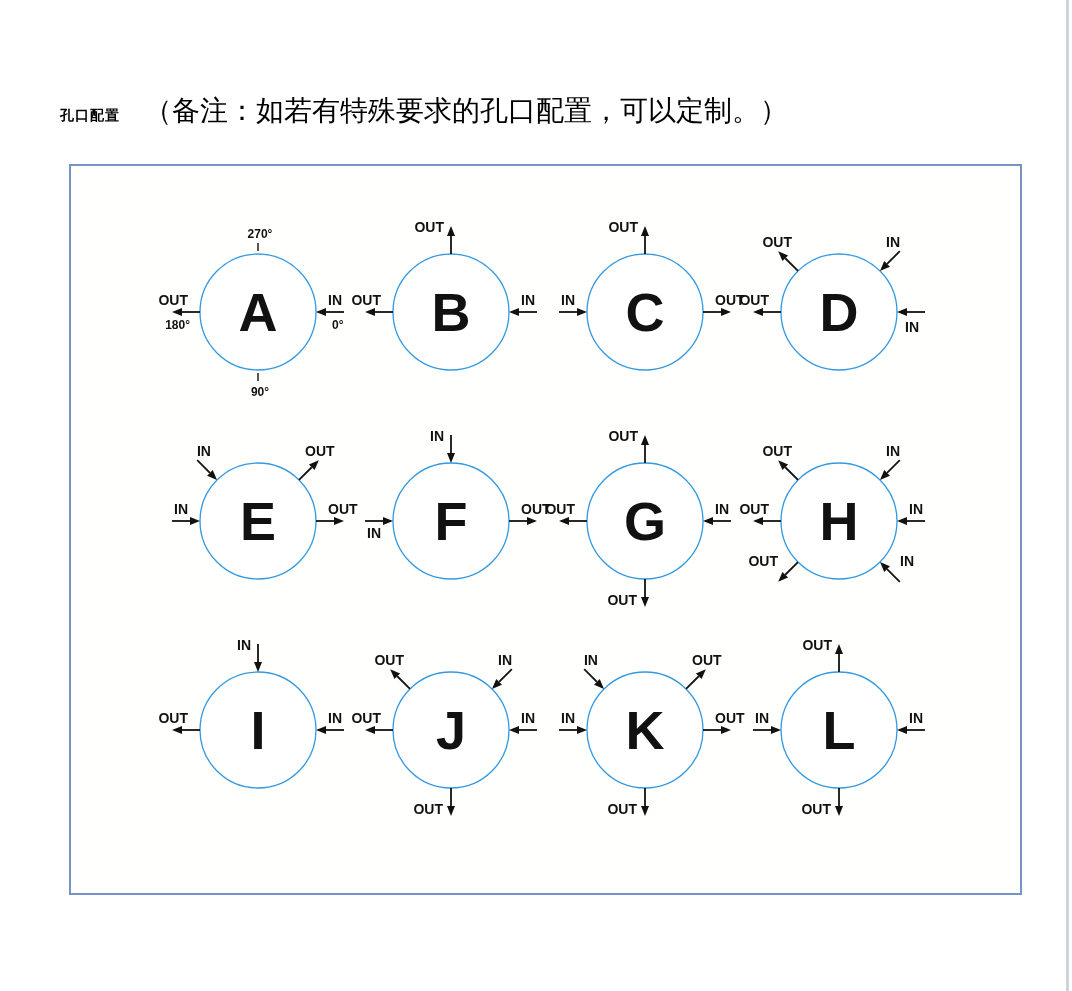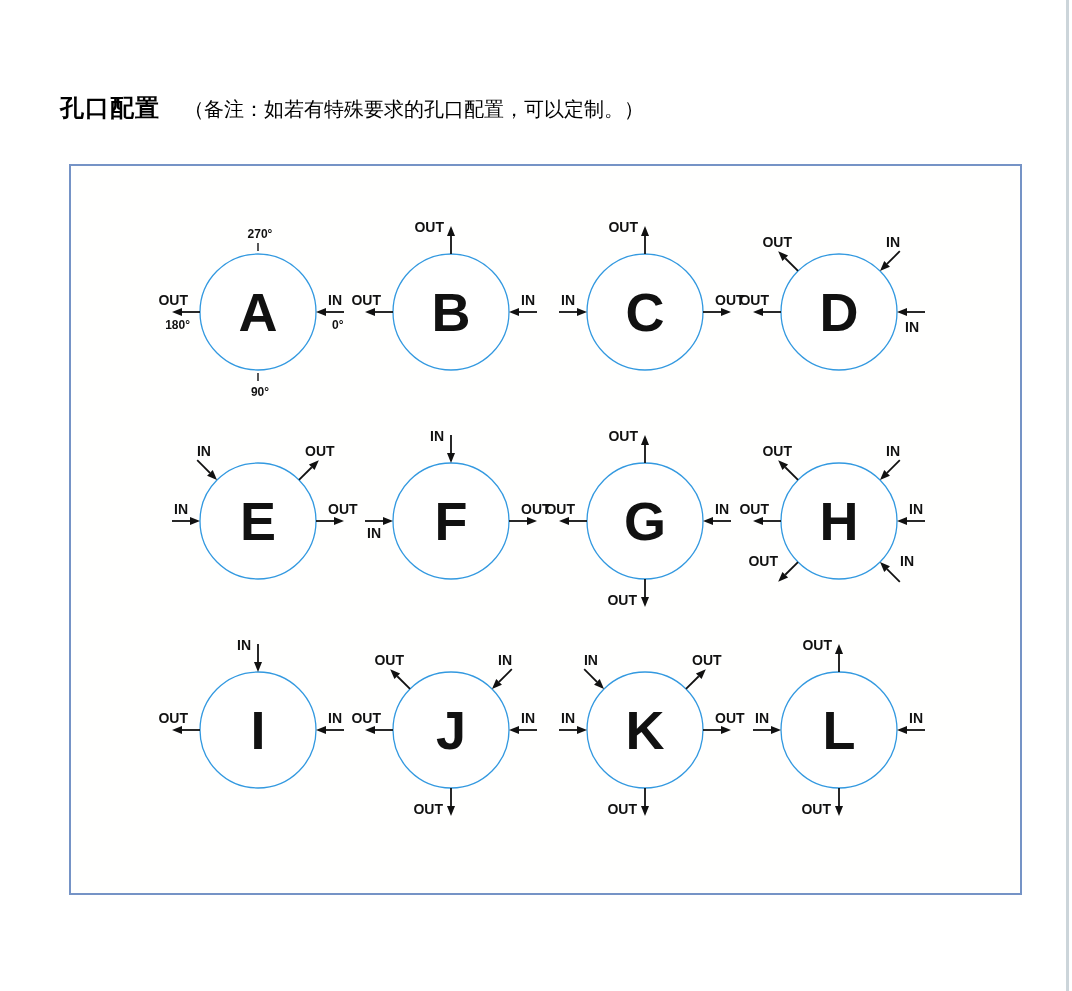--- a/index.html
+++ b/index.html
@@ -1,19 +1,19 @@
 <!DOCTYPE html>
 <html><head>
 <meta charset="utf-8">
 <style>
   html,body{margin:0;padding:0}
   body{width:1072px;height:991px;background:#ffffff;position:relative;overflow:hidden;font-family:"Liberation Sans",sans-serif;color:#000}
   .header{position:absolute;left:60px;top:92px;white-space:nowrap}
-  .title{font-family:"Liberation Sans","DejaVu Sans",sans-serif;font-weight:700;font-size:24px;letter-spacing:1px}
-  .note{font-family:"Liberation Serif","DejaVu Serif",serif;font-size:20px;margin-left:24px}
+  .title{font-family:"Liberation Sans","DejaVu Sans",sans-serif;font-weight:700;font-size:14px;letter-spacing:1px}
+  .note{font-family:"Liberation Serif","DejaVu Serif",serif;font-size:28px;margin-left:24px}
   .box{position:absolute;left:69px;top:164px;width:949px;height:727px;border:2px solid #7593c6;background:#fffffe}
   .page-edge{position:absolute;left:1066px;top:0;width:3px;height:991px;background:#ccd5da}
   svg text{fill:#111}
   .letter{font-family:"Liberation Sans",sans-serif;font-size:54px;font-weight:700}
   .plabel{font-family:"Liberation Sans",sans-serif;font-size:14px;font-weight:700}
   .dlabel{font-family:"Liberation Sans",sans-serif;font-size:12px;font-weight:700}
 </style>
 </head>
 <body>
 

